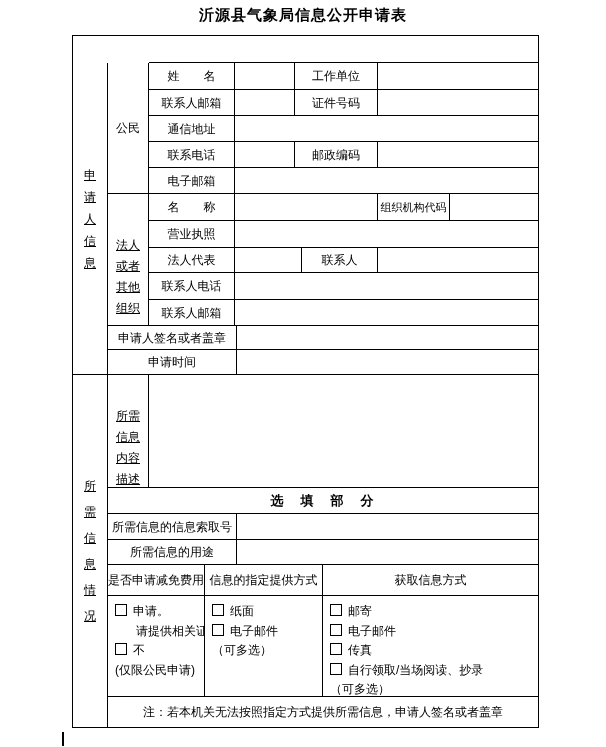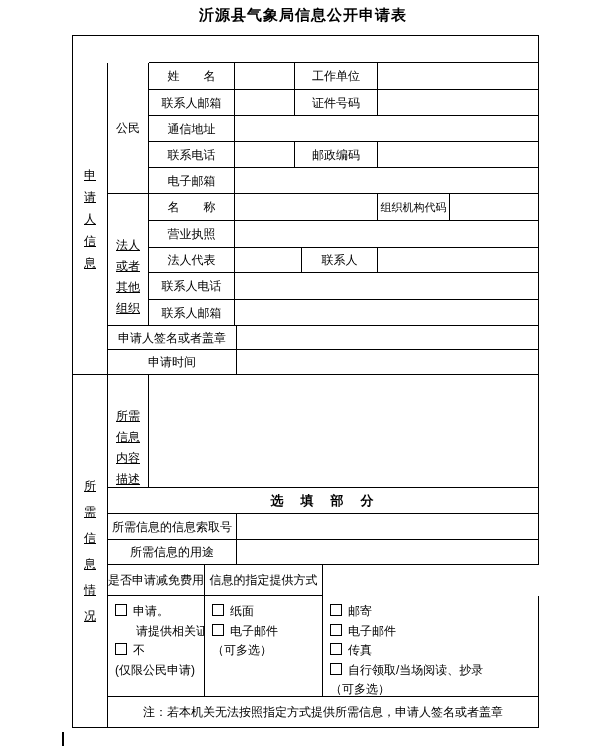--- a/index.html
+++ b/index.html
@@ -114,20 +114,21 @@
   <div class="cell bold" style="left:35px;top:452px;width:431px;height:26px;font-size:13px;">选　填　部　分</div>
 
   <div class="cell" style="left:35px;top:478px;width:129px;height:26px;">所需信息的信息索取号</div>
   <div class="cell" style="left:164px;top:478px;width:302px;height:26px;"></div>
 
   <div class="cell" style="left:35px;top:504px;width:129px;height:25px;">所需信息的用途</div>
   <div class="cell" style="left:164px;top:504px;width:302px;height:25px;"></div>
 
   <div class="cell" style="left:35px;top:529px;width:97px;height:31px;">是否申请减免费用</div>
   <div class="cell" style="left:132px;top:529px;width:118px;height:31px;">信息的指定提供方式</div>
+  <div class="cell" style="left:250px;top:529px;width:216px;height:31px;">获取信息方式</div>
 
   <div class="cell cbcell" style="left:35px;top:560px;width:97px;height:101px;">
     <div class="cbline"><span class="cb"></span><span>申请。</span></div>
     <div class="cbline indent">请提供相关证明</div>
     <div class="cbline"><span class="cb"></span><span>不</span></div>
     <div class="cbline">(仅限公民申请)</div>
   </div>
 
   <div class="cell cbcell" style="left:132px;top:560px;width:118px;height:101px;">
     <div class="cbline"><span class="cb"></span><span>纸面</span></div>

